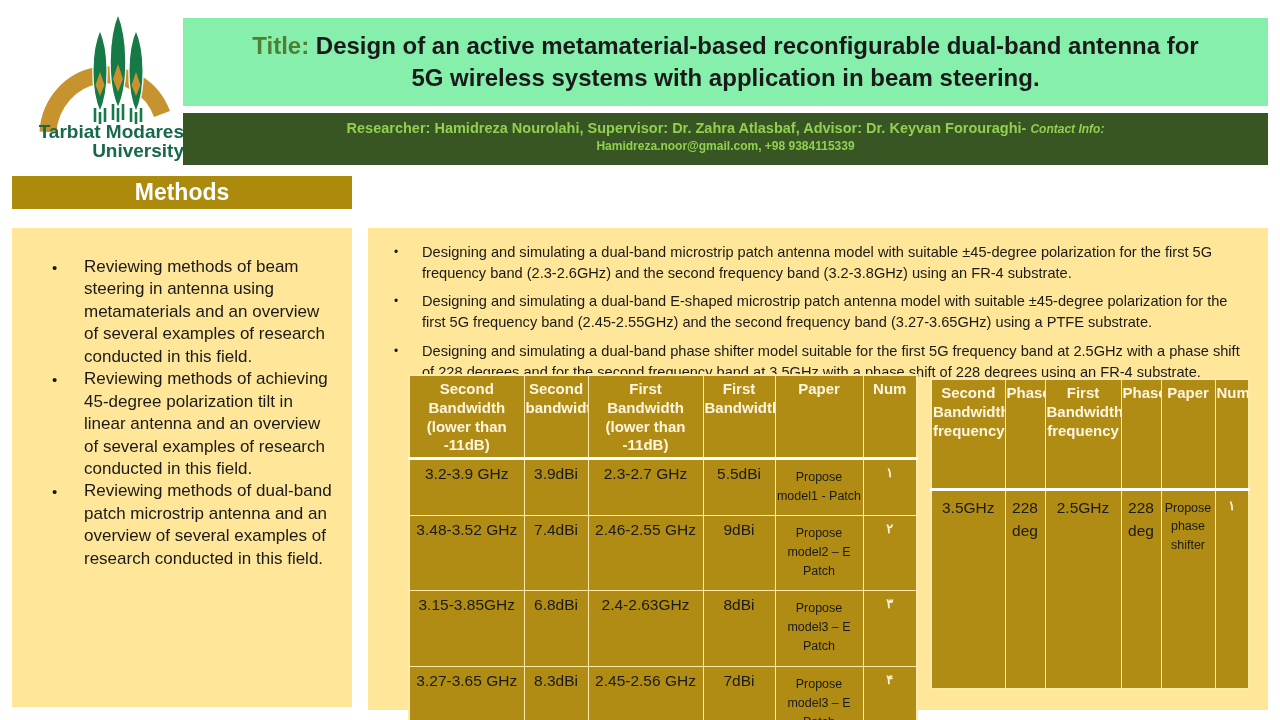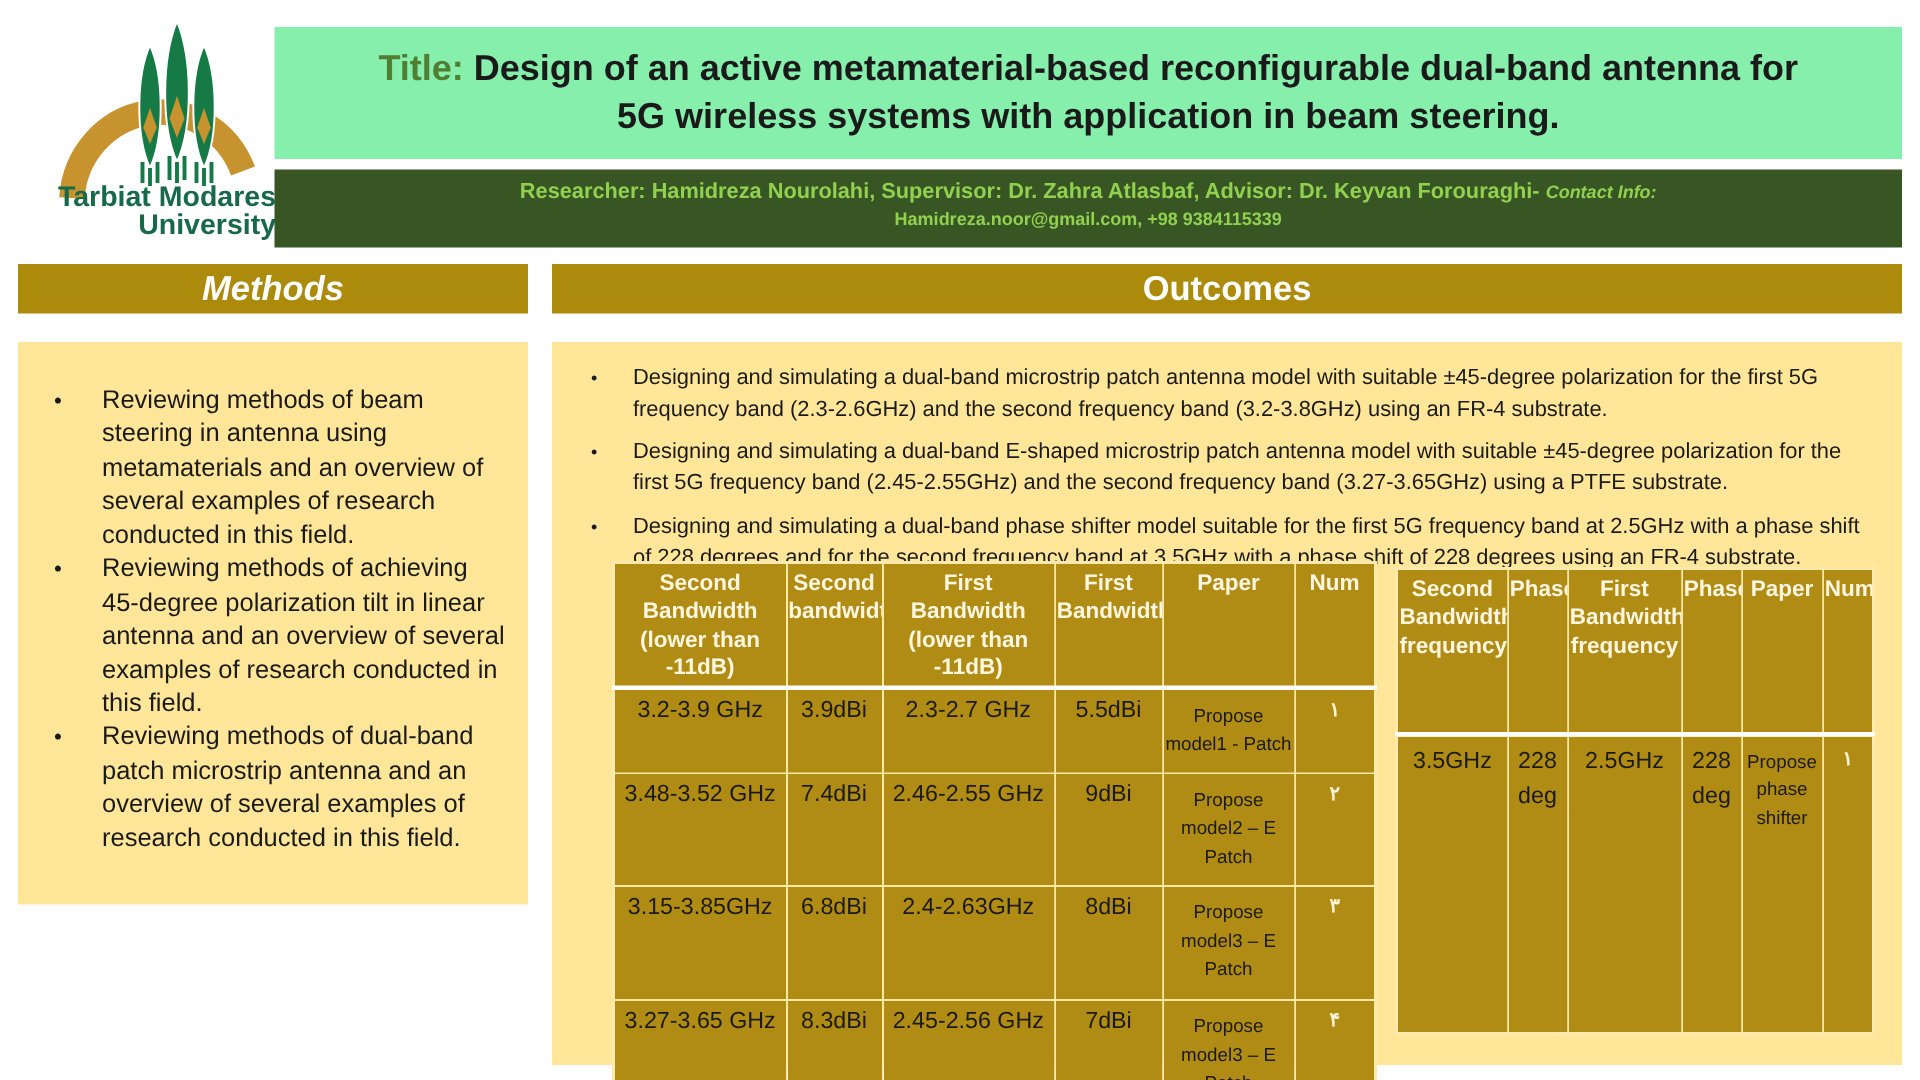--- a/index.html
+++ b/index.html
@@ -21,25 +21,25 @@
   .title-label{color:#507e32;}
   
   .byline-banner{position:absolute;left:183px;top:113px;width:1085px;height:52px;
     background:#375623;color:#92d050;text-align:center;padding-top:7px;}
   .byline-line1{font-size:14.5px;font-weight:bold;}
   .contact-label{font-size:12px;font-style:italic;font-weight:bold;}
   .byline-line2{font-size:12px;font-weight:bold;margin-top:3px;}
   
   .section-header{position:absolute;height:33px;background:#ac8a0b;color:#ffffff;
     font-size:23px;font-weight:bold;text-align:center;line-height:33px;}
-  .methods-header{left:12px;top:176px;width:340px;font-style:italic;}
+  .methods-header{left:12px;top:176px;width:340px;}
   .outcomes-header{left:368px;top:176px;width:900px;}
   
   .panel{position:absolute;background:#ffe699;}
-  .methods-panel{left:12px;top:228px;width:340px;height:375px;padding:28px 14px 0 12px;}
+  .methods-panel{left:12px;top:228px;width:340px;height:479px;padding:28px 14px 0 28px;}
   .outcomes-panel{left:368px;top:228px;width:900px;height:482px;padding:14px 18px 0 18px;}
   
   ul.bullets{list-style:none;margin:0;padding:0;color:#1a1a1a;}
   ul.bullets li{position:relative;}
   ul.bullets li::before{content:"\2022";position:absolute;}
   .methods-panel ul.bullets li{padding-left:44px;font-size:17px;line-height:1.32;}
   .methods-panel ul.bullets li::before{left:12px;font-size:15px;top:2px;}
   .outcomes-panel ul.bullets li{padding-left:36px;font-size:14.6px;line-height:1.45;margin-bottom:7px;}
   .outcomes-panel ul.bullets li::before{left:8px;font-size:12px;top:2px;}
   
@@ -112,21 +112,20 @@
   </div>
 
   <div class="byline-banner">
     <div class="byline-line1">
       <span>Researcher: Hamidreza Nourolahi, Supervisor: Dr. Zahra Atlasbaf, Advisor: Dr. Keyvan Forouraghi</span><span>- </span><span class="contact-label">Contact Info:</span>
     </div>
     <div class="byline-line2">Hamidreza.noor@gmail.com, +98 9384115339</div>
   </div>
 
   <div class="section-header methods-header">Methods</div>
-  <div class="section-header outcomes-header">Outcomes</div>
 
   <div class="panel methods-panel">
     <ul class="bullets">
         <li>Reviewing methods of beam steering in antenna using metamaterials and an overview of several examples of research conducted in this field.</li>
         <li>Reviewing methods of achieving 45-degree polarization tilt in linear antenna and an overview of several examples of research conducted in this field.</li>
         <li>Reviewing methods of dual-band patch microstrip antenna and an overview of several examples of research conducted in this field.</li>
       </ul>
   </div>
 
   <div class="panel outcomes-panel">

